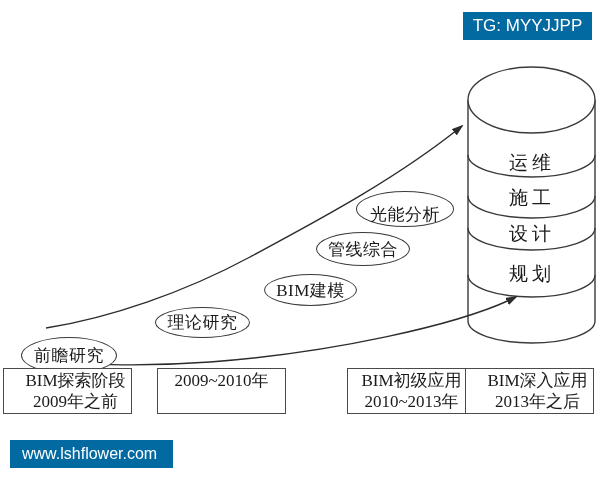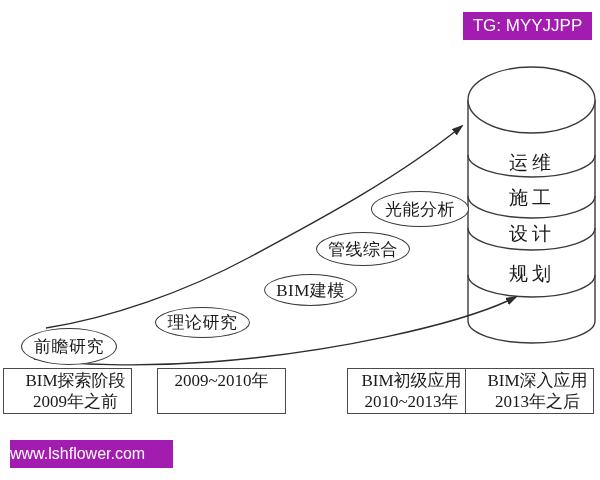--- a/index.html
+++ b/index.html
@@ -17,25 +17,25 @@
   .bubble {
     position: absolute;
     border: 1.5px solid #3a3a3a;
     border-radius: 50%;
     background: #ffffff;
     display: flex; align-items: center; justify-content: center;
     font-size: 17px; letter-spacing: 0.5px;
     white-space: nowrap;
     z-index: 2;
   }
-  .b1 { left: 21px;  top: 328px; width: 94px; height: 35px; }
+  .b1 { left: 21px;  top: 337px; width: 94px; height: 35px; }
   .b2 { left: 155px; top: 307px; width: 93px; height: 29px; }
   .b3 { left: 264px; top: 274px; width: 91px; height: 30px; text-align: right; }
   .b4 { left: 316px; top: 232px; width: 92px; height: 32px; }
-  .b5 { left: 371px; top: 191px; width: 96px; height: 34px; }
+  .b5 { left: 356px; top: 191px; width: 96px; height: 34px; align-items: flex-end; }
 
   
   .cyl-label {
     position: absolute;
     left: 492px; width: 80px; height: 22px;
     text-align: center;
     font-size: 19px; letter-spacing: 4px;
     z-index: 2; white-space: nowrap;
   }
   .cl1 { top: 150px; }
@@ -56,34 +56,34 @@
     z-index: 2; white-space: nowrap;
   }
   .s1 { left: 3px; padding-left: 16px; }
   .s2 { left: 157px; }
   .s3 { left: 311px; margin-left: 36px; }
   .s4 { left: 465px; padding-left: 16px; }
 
   
   .bar {
     position: absolute;
-    background: #a21caf;
+    background: #0369a1;
     color: #ffffff;
     font-family: "Liberation Sans", "DejaVu Sans", sans-serif;
     z-index: 3;
     display: flex; align-items: center;
     white-space: nowrap;
   }
   .tg-badge {
     left: 463px; top: 12px; width: 129px; height: 28px;
     justify-content: center; font-size: 17px;
   }
   .watermark {
     left: 10px; top: 440px; width: 163px; height: 28px;
-    padding-left: 0; box-sizing: border-box; font-size: 16px;
+    padding-left: 12px; box-sizing: border-box; font-size: 16px;
   }
 </style>
 </head>
 <body>
 
 <div class="canvas">
 
   <svg class="layer" viewBox="0 0 600 480">
     <defs>
       <marker id="arrow" markerWidth="12" markerHeight="8" refX="10" refY="4" orient="auto" markerUnits="userSpaceOnUse">

